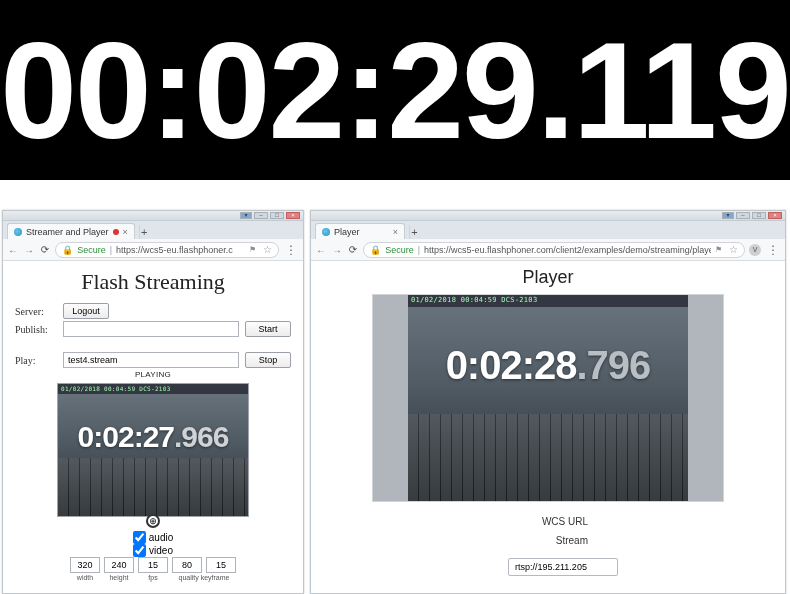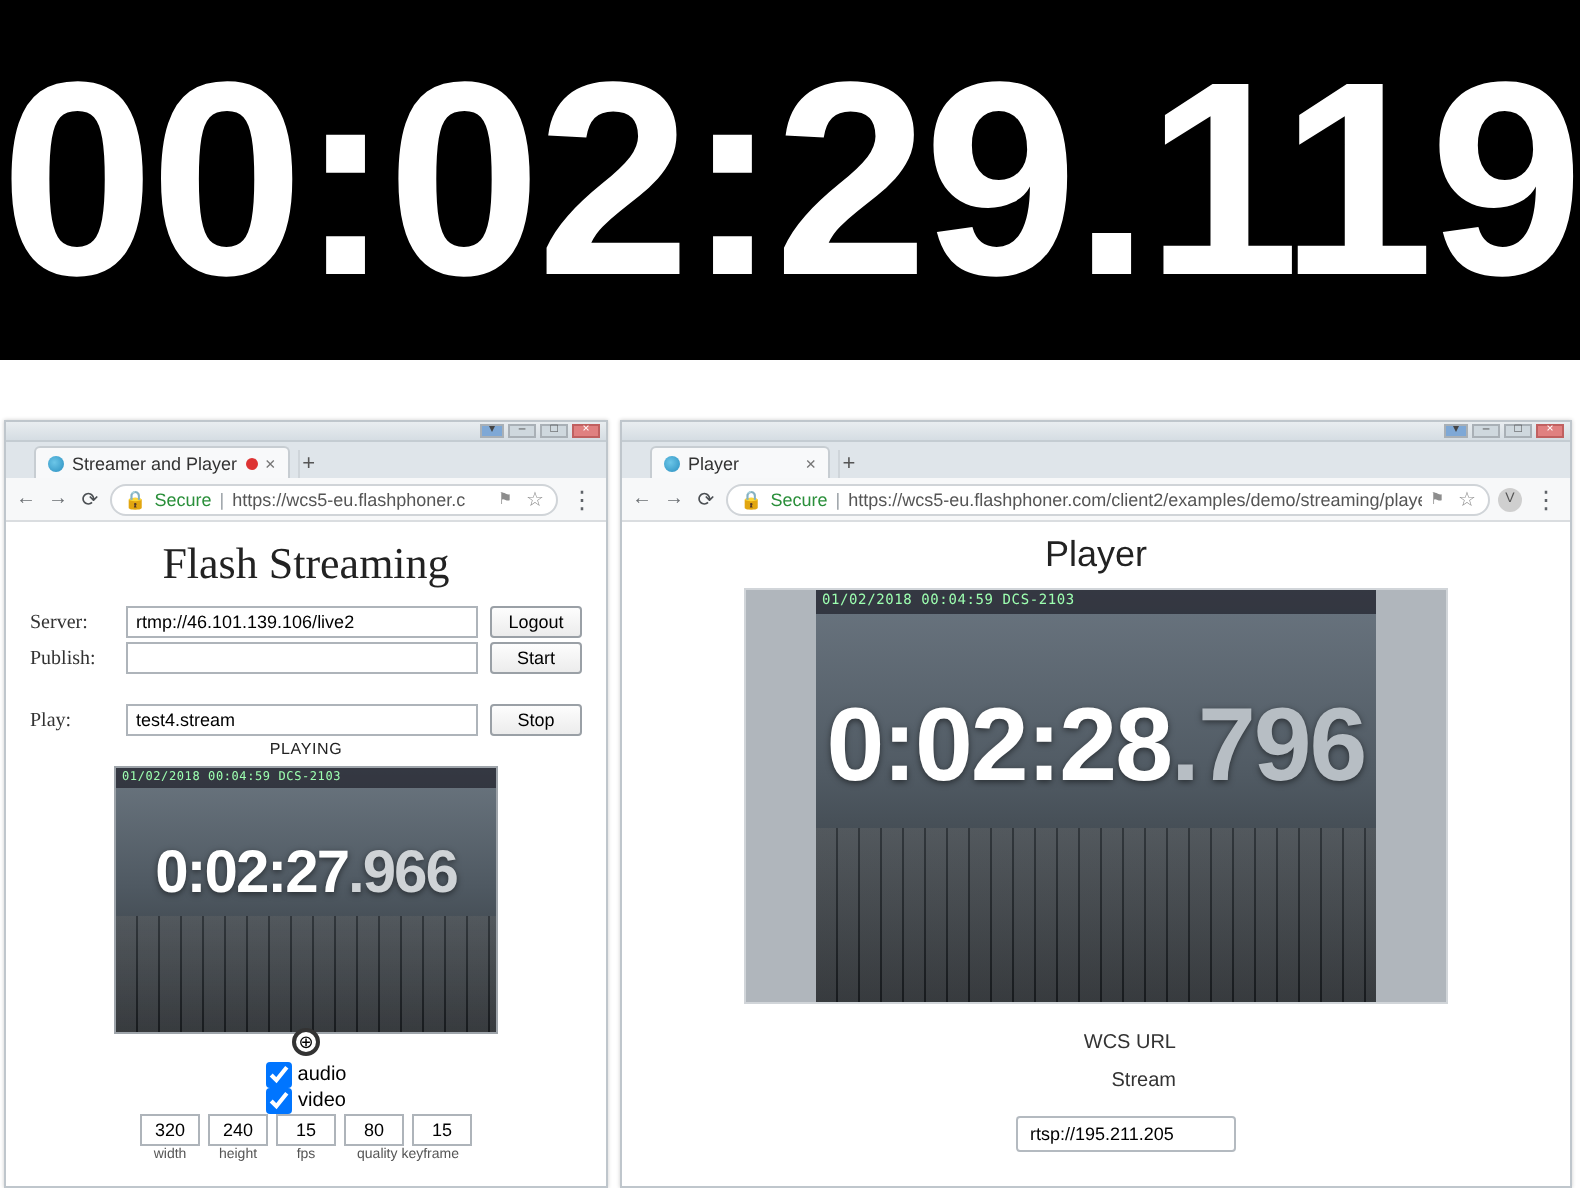--- a/index.html
+++ b/index.html
@@ -23,21 +23,21 @@
   .browser.left { width: 302px; height: 384px; }
   .browser.right { width: 476px; height: 384px; }
 
   
   .os-titlebar { height: 10px; background: linear-gradient(#e9edf0,#d5dde3); display: flex; justify-content: flex-end; align-items: center; gap: 2px; padding: 0 3px; border-bottom: 1px solid #c4ccd2; }
   .os-btn { width: 14px; height: 7px; background: #cfd8de; border: 1px solid #a9b0b6; font-size: 6px; line-height: 5px; text-align: center; color: #444; }
   .os-btn.close { background: #e08080; color: #fff; border-color: #c06060; }
   .os-btn.user { background: #7ea8d6; width: 12px; }
 
   
-  .tab-strip { height: 18px; background: #dfe5ea; display: flex; align-items: flex-end; padding-left: 14px; gap: 2px; }
+  .tab-strip { height: 18px; background: #dfe5ea; display: flex; align-items: flex-end; padding-left: 4px; gap: 2px; }
   .tab {
     height: 16px; background: #f8f9fa; border: 1px solid #c7cdd2; border-bottom: none;
     border-radius: 3px 3px 0 0; display: flex; align-items: center; padding: 0 6px;
     font-size: 9px; color: #333; gap: 4px; min-width: 90px; max-width: 150px;
   }
   .tab .favicon { width: 8px; height: 8px; border-radius: 50%; background: radial-gradient(circle at 40% 40%, #6cc6e8, #2a8fc0); flex-shrink: 0; }
   .tab .rec-dot { width: 6px; height: 6px; border-radius: 50%; background: #d33; flex-shrink: 0; }
   .tab .title { overflow: hidden; white-space: nowrap; text-overflow: ellipsis; flex: 1; }
   .tab .tab-x { font-size: 9px; color: #777; flex-shrink: 0; cursor: pointer; }
   .newtab { width: 10px; height: 14px; font-size: 11px; color: #555; display: flex; align-items: center; justify-content: center; border-left: 1px solid #cfd5da; margin-left: 2px; }
@@ -100,21 +100,21 @@
   h1.pl-title { font-size: 18px; font-weight: 400; text-align: center; margin: 2px 0 6px; color: #222; }
   .player-stage {
     width: 352px; height: 208px; margin: 0 auto; background: #b0b6bc; position: relative; border: 1px solid #d1d5d9;
     display: flex; align-items: center; justify-content: center;
   }
   .player-video {
     width: 280px; height: 206px; position: relative;
     background: linear-gradient(180deg,#6a7580 0%, #505a63 45%, #252a2e 100%);
   }
   .player-video .vid-topbar { height: 12px; font-size: 7px; }
-  .player-video .vid-overlay { top: 48px; font-size: 52px; letter-spacing: -1px; }
+  .player-video .vid-overlay { top: 48px; font-size: 40px; letter-spacing: -1px; }
   .player-video .vid-overlay .ms { color: #b7bec4; }
 
   .pl-form { margin: 14px 0 0 30px; }
   .pl-row { display: flex; align-items: center; gap: 12px; margin-bottom: 8px; flex-direction: column; }
   .pl-row label { width: 50px; font-size: 10px; color: #333; text-align: right; }
   .pl-row input { width: 110px; height: 18px; border: 1px solid #b4bac0; border-radius: 2px; font-size: 9px; padding: 0 6px; background: #fff; }
 
   
   .kbd { position:absolute; left:0; right:0; bottom:0; height:44%;
     background:
@@ -162,21 +162,20 @@
         <span class="star">☆</span>
       </div>
       <span class="menu-dots">⋮</span>
     </div>
 
     <div class="page page-left">
       <h1 class="fs-title">Flash Streaming</h1>
 
       <div class="form-row">
         <label>Server:</label>
-        <input type="text" value="rtmp://46.101.139.106/live2" style="">
         <button>Logout</button>
       </div>
 
       <div class="form-row">
         <label>Publish:</label>
         <input type="text" value="" style="">
         <button>Start</button>
       </div>
       <div class="status-line">&nbsp;</div>
 

